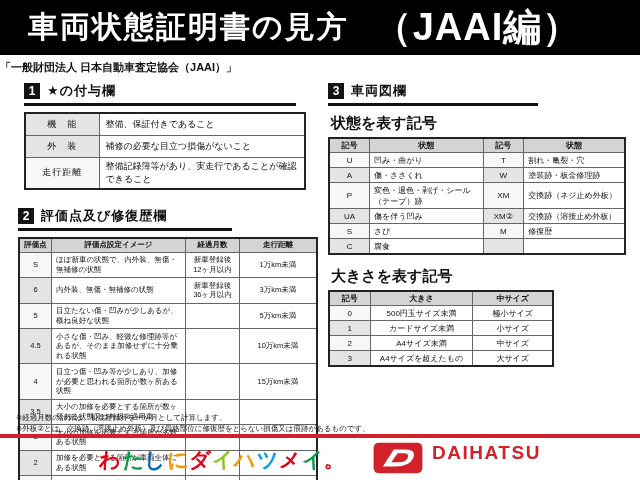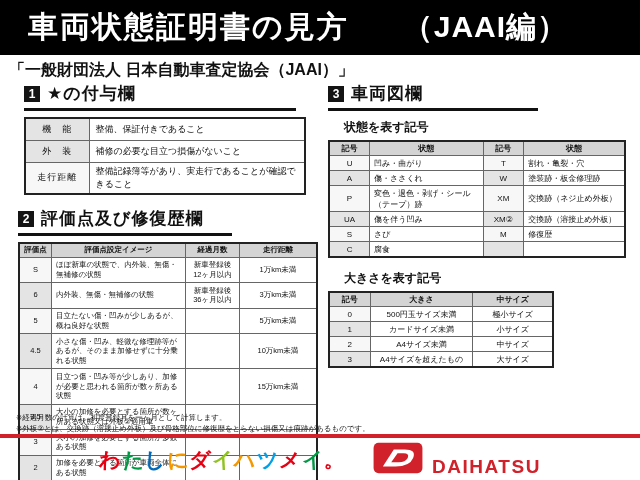--- a/index.html
+++ b/index.html
@@ -12,83 +12,83 @@
   
   .top-banner{
     position:absolute;left:0;top:0;width:640px;height:55px;
     background:#000000;display:flex;align-items:center;
   }
   .top-banner .ttl{
     color:#fff;font-weight:bold;font-size:30px;letter-spacing:2px;
     padding-left:28px;white-space:nowrap;
   }
   .top-banner .ttl-suffix{
-    color:#fff;font-weight:bold;font-size:30px;letter-spacing:1px;
-    margin-left:54px;white-space:nowrap;
+    color:#fff;font-weight:bold;font-size:38px;letter-spacing:1px;
+    margin-left:25px;white-space:nowrap;
   }
   .org-line{
-    position:absolute;left:9px;top:60px;font-size:16px;font-weight:bold;color:#111;
+    position:absolute;left:0;top:60px;font-size:11px;font-weight:bold;color:#111;
   }
   
   .sec-head{display:flex;align-items:center;gap:7px;border-bottom:3px solid #111;padding-bottom:3px;}
   .sec-num{
     width:16px;height:16px;background:#141414;color:#fff;font-weight:bold;
     font-size:12px;display:flex;align-items:center;justify-content:center;flex:0 0 16px;
   }
-  .sec-title{font-size:17px;font-weight:bold;letter-spacing:1px;}
+  .sec-title{font-size:13px;font-weight:bold;letter-spacing:1px;}
   
   table{border-collapse:collapse;background:#fff;}
   .tbl{border:2px solid #222;}
   .tbl td,.tbl th{border:1px solid #666;box-sizing:border-box;vertical-align:middle;}
   .tbl th{background:#d4d4d4;font-weight:bold;text-align:center;font-family:Liberation Mono, monospace;}
   td.shade{background:#e4e4e4;}
   td.light{background:#f7f7f7;}
   
   .s1-wrap{position:absolute;left:24px;top:82px;width:282px;}
   .s1-head{width:272px;}
   .tbl-s1{margin-top:6px;width:282px;font-size:9px;}
   .tbl-s1 td{height:22px;padding:2px 6px;}
-  .tbl-s1 td.lbl{width:64px;text-align:center;letter-spacing:1px;}
+  .tbl-s1 td.lbl{width:74px;text-align:center;letter-spacing:1px;}
   
   .s2-wrap{position:absolute;left:18px;top:207px;width:300px;}
   .s2-head{width:214px;}
   .tbl-s2{margin-top:6px;width:300px;font-size:7.5px;}
   .tbl-s2 th{height:14px;font-size:7.5px;}
   .tbl-s2 td{padding:2.5px 4px;line-height:1.3;}
   .tbl-s2 td.score{width:34px;text-align:center;}
   .tbl-s2 td.desc{width:146px;text-align:left;}
   .tbl-s2 td.months{width:58px;text-align:center;}
   .tbl-s2 td.dist{width:84px;text-align:center;}
   .notes{position:absolute;left:16px;top:413px;width:420px;font-size:7.5px;line-height:1.45;color:#111;}
   .notes div{white-space:nowrap;}
   
   .s3-wrap{position:absolute;left:328px;top:82px;width:300px;}
   .s3-head{width:210px;}
-  .sub-label{font-size:12px;font-weight:bold;margin:8px 0 4px 16px;}
+  .sub-label{font-size:15px;font-weight:bold;margin:8px 0 4px 3px;}
   .tbl-s3{width:298px;font-size:8px;}
   .tbl-s3 th{height:14px;}
   .tbl-s3 td{height:13px;padding:1.5px 4px;}
   .tbl-s3 td.sym{width:40px;text-align:center;}
   .tbl-s3 td.st1{width:112px;text-align:left;}
   .tbl-s3 td.st2{width:100px;text-align:left;}
   .tbl-size{width:226px;font-size:8px;margin-top:2px;}
   .tbl-size th{height:14px;}
   .tbl-size td{height:14.5px;padding:1.5px 4px;text-align:center;}
   .tbl-size td.sym{width:40px;}
   .tbl-size td.sz{width:100px;}
   .tbl-size td.img{width:78px;}
   
   .red-rule{position:absolute;left:0;top:434px;width:640px;height:4px;background:#d1212a;}
   .footer{
     position:absolute;left:0;top:440px;width:640px;height:40px;
     display:flex;align-items:center;justify-content:center;gap:26px;
   }
   .slogan{font-size:21px;font-weight:bold;letter-spacing:1px;white-space:nowrap;}
   .slogan span{display:inline-block;}
-  .brand{display:flex;align-items:flex-end;gap:8px;}
+  .brand{display:flex;align-items:flex-start;gap:8px;}
   .brand-word{color:#d1212a;font-weight:bold;font-size:19px;letter-spacing:1.5px;}
 </style>
 </head>
 <body>
 
 <div class="top-banner">
   <span class="ttl">車両状態証明書の見方</span>
   <span class="ttl-suffix">（JAAI編）</span>
 </div>
 <div class="org-line">「一般財団法人 日本自動車査定協会（JAAI）」</div>

